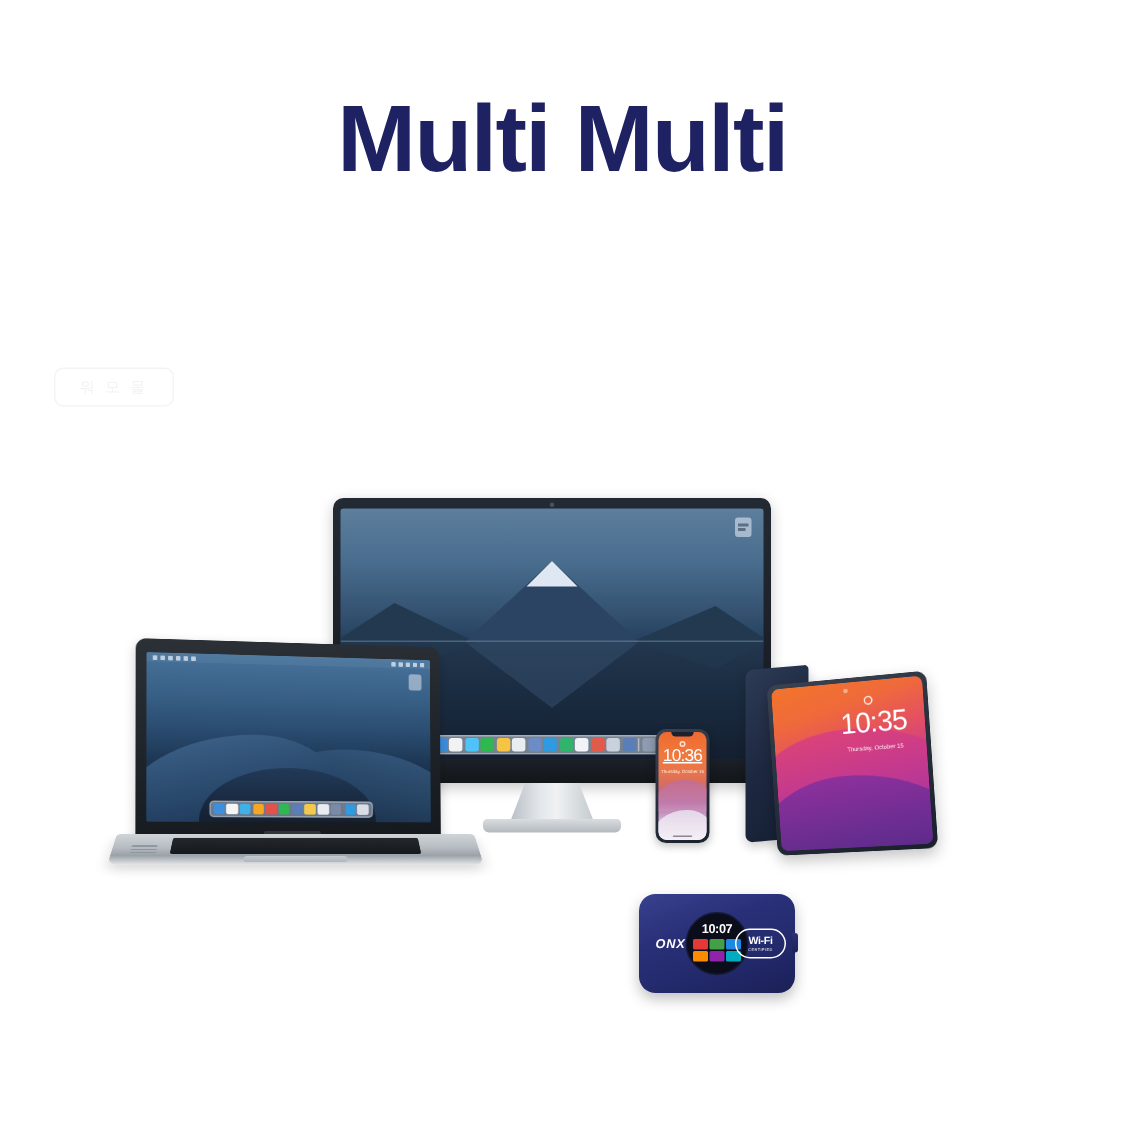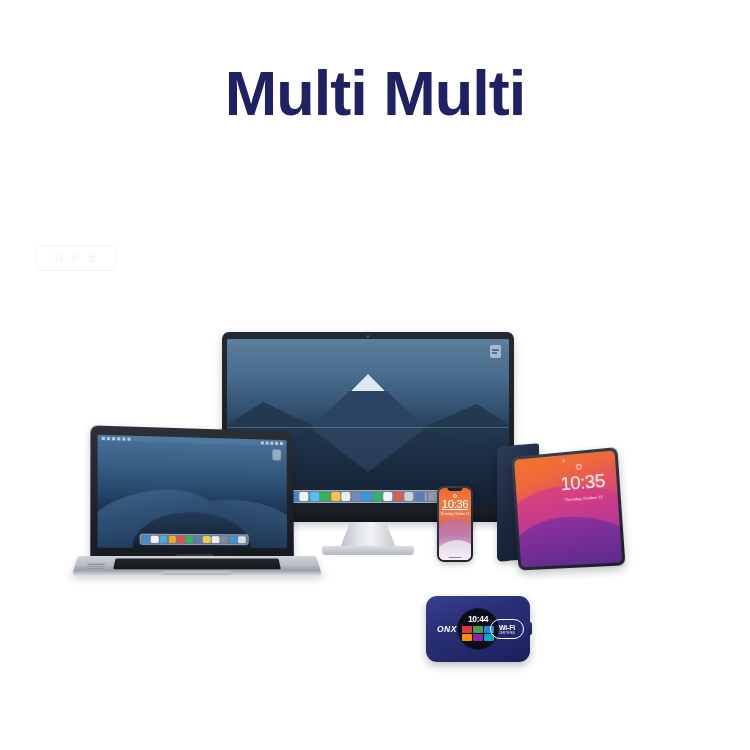--- a/index.html
+++ b/index.html
@@ -532,21 +532,21 @@
       <div class="iphone-time">10:36</div>
       <div class="iphone-date">Thursday, October 15</div>
       <div class="iphone-bar"></div>
     </div>
   </div>
 
   <div class="mifi">
     <div class="mifi-brand"><span>ONXT</span><sup>®</sup></div>
 
     <div class="mifi-ring">
-      <div class="mifi-time">10:44</div>
+      <div class="mifi-time">10:07</div>
       <div class="mifi-tiles" id="mifi-tiles-1">
           <div class="mifi-tile" style="background: rgb(229, 57, 53);"></div>
           <div class="mifi-tile" style="background: rgb(67, 160, 71);"></div>
           <div class="mifi-tile" style="background: rgb(30, 136, 229);"></div>
         </div>
       <div class="mifi-tiles2" id="mifi-tiles-2">
           <div class="mifi-tile" style="background: rgb(251, 140, 0);"></div>
           <div class="mifi-tile" style="background: rgb(142, 36, 170);"></div>
           <div class="mifi-tile" style="background: rgb(0, 172, 193);"></div>
         </div>

